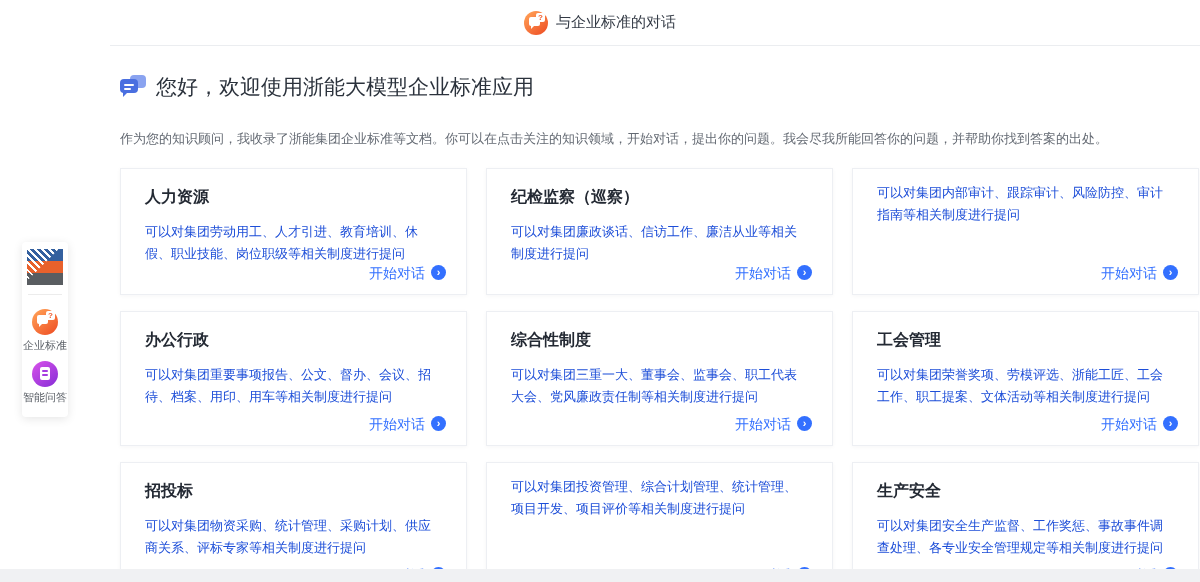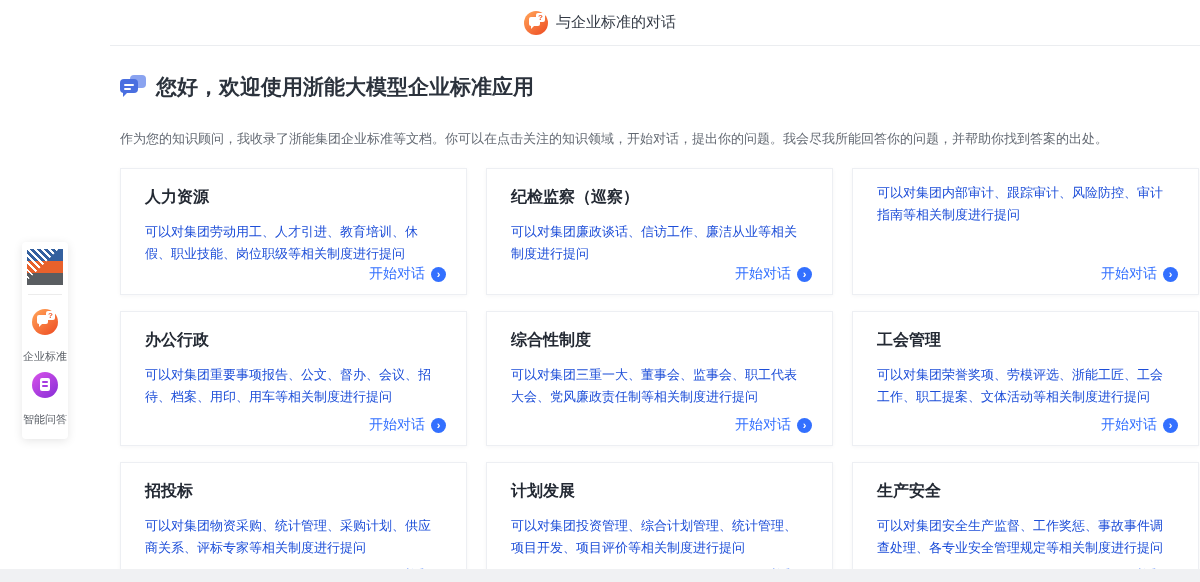--- a/index.html
+++ b/index.html
@@ -19,21 +19,21 @@
     background:#fff; border-radius:2px; }
   .qa-orange .bubble::after { content:""; position:absolute; left:2px; bottom:-3px;
     border:3px solid transparent; border-top-color:#fff; border-left-color:#fff; }
   .qa-orange .qmark { position:absolute; right:3px; top:2px; width:9px; height:9px;
     background:#fff; border-radius:2px; color:#f0582a; font-size:8px; font-weight:bold;
     text-align:center; line-height:9px; }
 
   
   .main { margin-left:120px; width:1080px; padding-top:28px; }
   .welcome-row { display:flex; align-items:center; gap:10px; }
-  .welcome-title { font-size:21px; font-weight:bold; color:#2b323c; }
+  .welcome-title { font-size:21px; font-weight:normal; color:#2b323c; }
   .welcome-sub { margin-top:29px; font-size:13px; color:#646a73; }
 
   
   .chat-blue { width:26px; height:24px; position:relative; flex:0 0 auto; }
   .chat-blue .back { position:absolute; right:0; top:0; width:16px; height:13px;
     background:#8aa3f0; border-radius:4px; }
   .chat-blue .front { position:absolute; left:0; top:4px; width:18px; height:14px;
     background:#4a6fe0; border-radius:4px; }
   .chat-blue .front::after { content:""; position:absolute; left:3px; bottom:-4px;
     border:4px solid transparent; border-top-color:#4a6fe0; border-left-color:#4a6fe0; }
@@ -41,39 +41,39 @@
   .chat-blue .l1 { left:4px; top:9px; width:10px; }
   .chat-blue .l2 { left:4px; top:13px; width:7px; }
 
   
   .grid { margin-top:20px; display:grid; grid-template-columns:347px 347px 347px;
     grid-template-rows:127px 135px 135px; column-gap:19px; row-gap:16px; }
   .card { position:relative; background:#fff; border:1px solid #edeff3; border-radius:0;
     box-shadow:0 1px 4px rgba(31,35,41,.04); }
   .card-title { padding:18px 24px 0; font-size:16px; font-weight:bold; color:#232933; }
   .card-desc { padding:0 24px; margin-top:13px; font-size:13px; color:#1d4ed8; line-height:22px; }
-  .card-action { position:absolute; right:20px; bottom:11px; display:flex; align-items:center;
+  .card-action { position:absolute; right:20px; bottom:11px; display:flex; 
     gap:6px; color:#3370ff; font-size:14px; cursor:pointer; }
   .arrow-circle { width:15px; height:15px; border-radius:50%; background:#3370ff; color:#fff;
     font-size:11px; font-weight:bold; text-align:center; line-height:14px; display:inline-block; }
 
   
   .side-panel { position:absolute; left:22px; top:242px; width:46px; background:#fff;
     border-radius:4px; box-shadow:0 2px 10px rgba(0,0,0,.10); padding:7px 0 10px; text-align:center; }
   .logo { width:36px; height:36px; margin:0 auto; position:relative; overflow:hidden; }
   .logo .bands { position:absolute; inset:0;
     background:linear-gradient(to bottom,#34609f 0%,#34609f 34%,#e8612c 34%,#e8612c 67%,#595d61 67%,#595d61 100%); }
   .logo .stripes { position:absolute; inset:0;
     background:repeating-linear-gradient(45deg,#ffffff 0 2px,rgba(255,255,255,0) 2px 5px);
     clip-path:polygon(0 0,88% 0,0 88%); }
   .side-divider { height:1px; background:#ececec; margin:9px 6px 10px; }
   .side-item { margin-top:2px; padding:4px 0 2px; cursor:pointer; }
   .side-item .ic { margin:0 auto; }
   .side-item .qa-orange { width:26px; height:26px; }
-  .side-label { margin-top:14px; font-size:11px; color:#5a5f66; letter-spacing:0; }
+  .side-label { margin-top:3px; font-size:11px; color:#5a5f66; letter-spacing:0; }
 
   
   .qa-purple { width:26px; height:26px; border-radius:50%;
     background:linear-gradient(140deg,#d14fe8 10%,#9233d9 85%); position:relative; }
   .qa-purple .doc { position:absolute; left:8px; top:6px; width:10px; height:13px;
     background:#fff; border-radius:2px; }
   .qa-purple .doc::before { content:""; position:absolute; left:2px; top:3px; width:6px; height:2px;
     background:#a53be0; border-radius:1px; box-shadow:0 4px 0 #a53be0; }
 
   .footer-strip { position:absolute; left:0; right:0; bottom:0; height:13px; background:#f0f1f3; }
@@ -160,21 +160,20 @@
     <div class="card">
       <div class="card-title">招投标</div>
       <div class="card-desc">可以对集团物资采购、统计管理、采购计划、供应商关系、评标专家等相关制度进行提问</div>
       <div class="card-action">
         <span>开始对话</span>
         <span class="arrow-circle">›</span>
       </div>
     </div>
 
     <div class="card">
-      <div class="card-title">计划发展</div>
       <div class="card-desc">可以对集团投资管理、综合计划管理、统计管理、项目开发、项目评价等相关制度进行提问</div>
       <div class="card-action">
         <span>开始对话</span>
         <span class="arrow-circle">›</span>
       </div>
     </div>
 
     <div class="card">
       <div class="card-title">生产安全</div>
       <div class="card-desc">可以对集团安全生产监督、工作奖惩、事故事件调查处理、各专业安全管理规定等相关制度进行提问</div>

